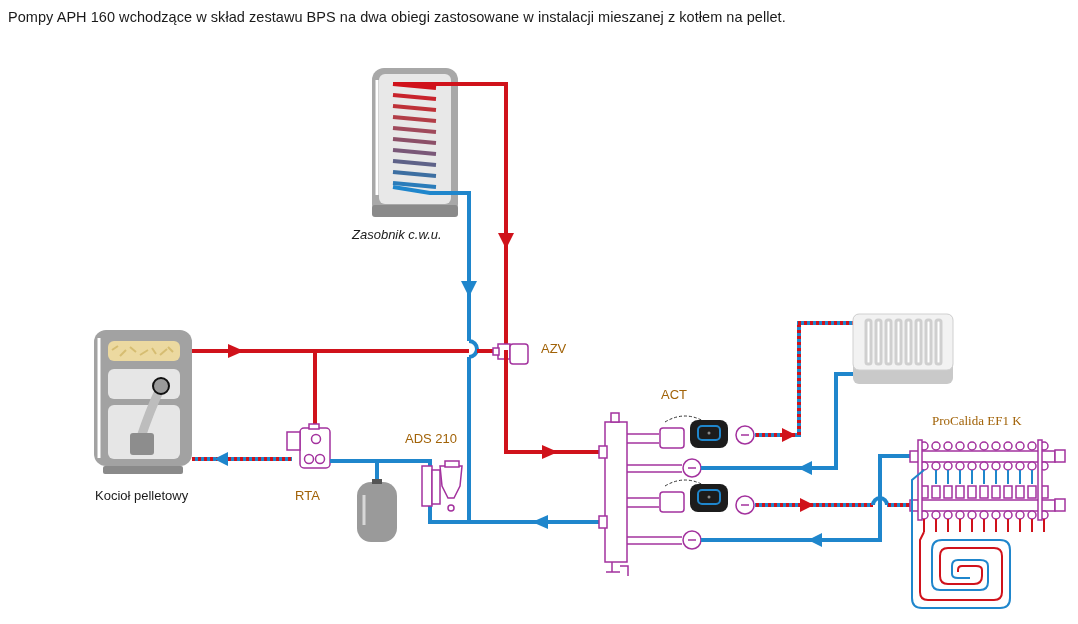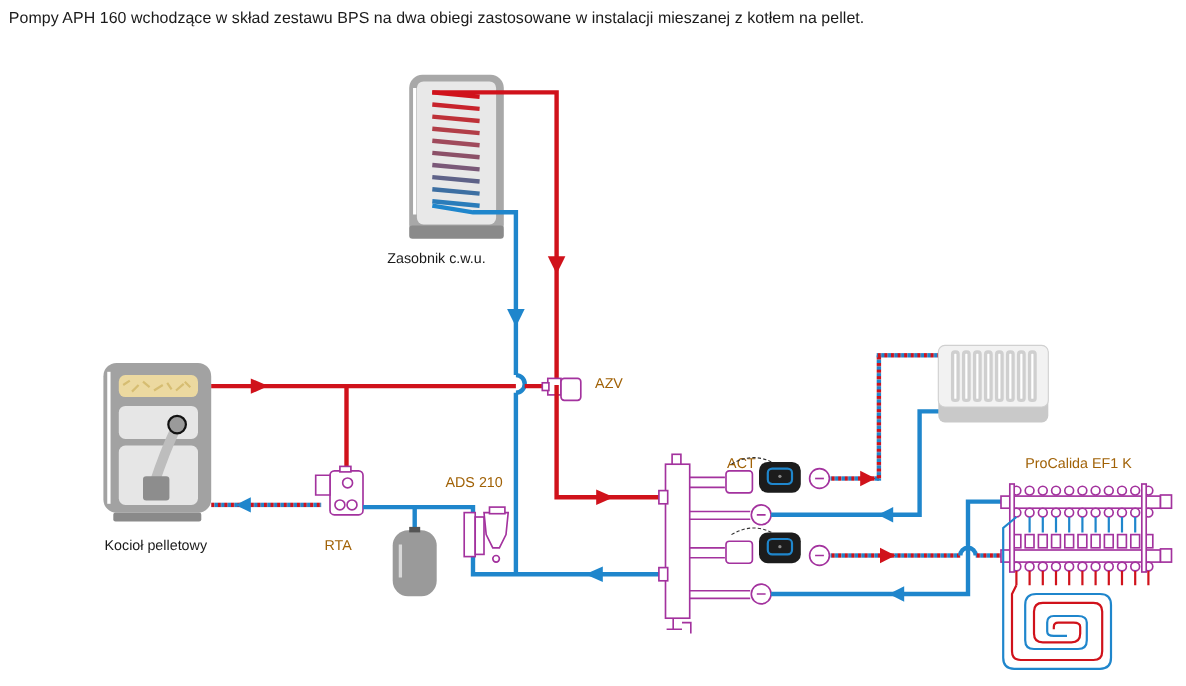--- a/index.html
+++ b/index.html
@@ -8,27 +8,27 @@
   .lbl { position:absolute; font-size:13px; white-space:nowrap; }
   .lbl.dark { color:#1a1a1a; }
   .lbl.blue { color:#a16207; }
   svg.diagram { position:absolute; left:0; top:0; }
 </style>
 </head>
 <body>
 
 <div class="title">Pompy  APH 160 wchodzące w skład zestawu BPS na dwa obiegi zastosowane w instalacji mieszanej z kotłem na pellet.</div>
 
-<div class="lbl dark" style="left:352px;top:227px;">Zasobnik c.w.u.</div>
+<div class="lbl dark" style="left:352px;top:227px;font-style:italic;">Zasobnik c.w.u.</div>
 <div class="lbl dark" style="left:95px;top:488px;">Kocioł pelletowy</div>
 <div class="lbl blue" style="left:295px;top:488px;">RTA</div>
 <div class="lbl blue" style="left:541px;top:341px;">AZV</div>
 <div class="lbl blue" style="left:405px;top:431px;">ADS 210</div>
-<div class="lbl blue" style="left:661px;top:413px;">ACT</div>
-<div class="lbl blue" style="left:932px;top:413px;">ProCalida EF1 K</div>
+<div class="lbl blue" style="left:661px;top:387px;">ACT</div>
+<div class="lbl blue" style="left:932px;top:413px;font-family:Liberation Serif, serif;">ProCalida EF1 K</div>
 
 <svg class="diagram" width="1078" height="624" viewBox="0 0 1078 624">
   <defs>
     <pattern id="mixp" width="6" height="6" patternUnits="userSpaceOnUse">
       <rect width="3" height="6" fill="#d0121b"></rect>
         <rect x="3" width="3" height="6" fill="#1f86cc"></rect>
     </pattern>
     <pattern id="mixpv" width="6" height="6" patternUnits="userSpaceOnUse">
       <rect width="6" height="3" fill="#d0121b"></rect>
         <rect y="3" width="6" height="3" fill="#1f86cc"></rect>

